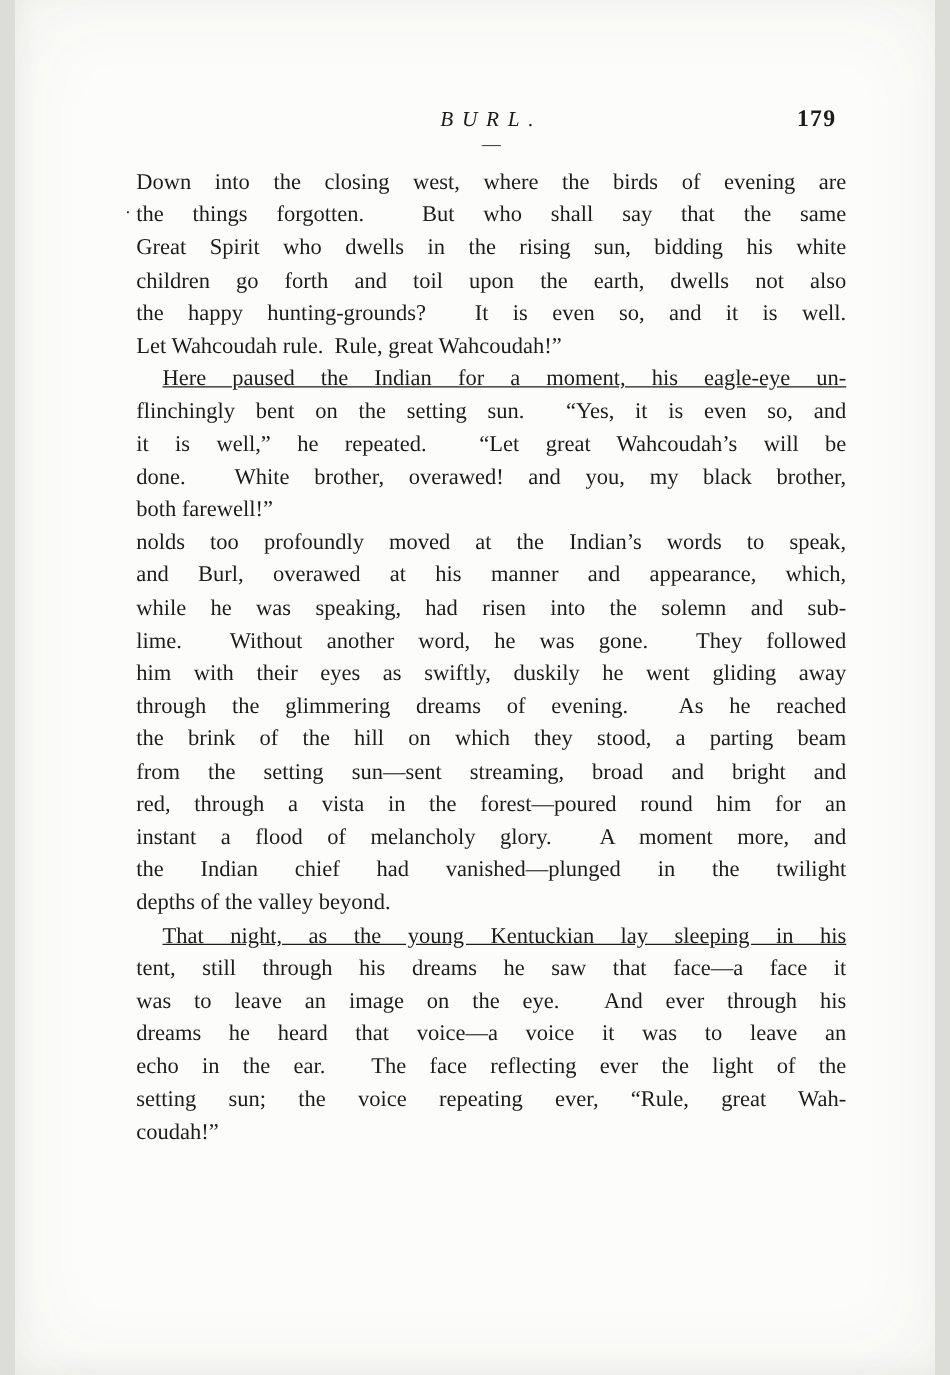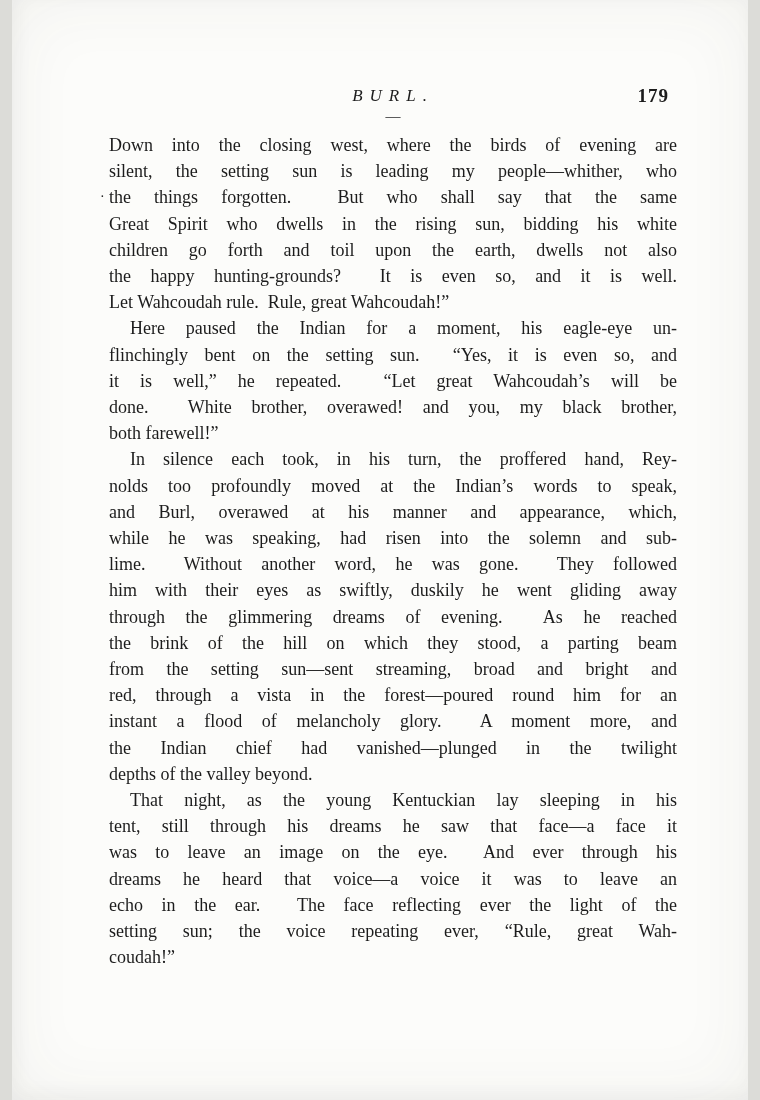--- a/index.html
+++ b/index.html
@@ -61,20 +61,21 @@
     line-height: 26.2px;
     text-align: justify;
     text-align-last: justify;
     white-space: pre-wrap;
   }
   .body .line.last {
     text-align-last: left;
   }
   .body .line.indent {
     padding-left: 21px;
+    text-decoration: underline;
   }
   .margin-mark {
     position: absolute;
     left: -9px;
     top: 0;
     font-size: 14px;
   }
 </style>
 </head>
 <body>
@@ -85,36 +86,34 @@
     <div class="header-row">
       <span class="title">BURL.</span>
       <span class="page-number">179</span>
     </div>
 
     <div class="divider">—</div>
 
     <div class="body">
         <div class="paragraph">
           <div class="line">Down into the closing west, where the birds of evening are</div>
-          <div class="line">silent, the setting sun is leading my people—whither, who</div>
           <div class="line"><span class="margin-mark">·</span>the things forgotten.  But who shall say that the same</div>
           <div class="line">Great Spirit who dwells in the rising sun, bidding his white</div>
           <div class="line">children go forth and toil upon the earth, dwells not also</div>
           <div class="line">the happy hunting-grounds?  It is even so, and it is well.</div>
           <div class="line last">Let Wahcoudah rule.  Rule, great Wahcoudah!”</div>
         </div>
         <div class="paragraph">
           <div class="line indent">Here paused the Indian for a moment, his eagle-eye un-</div>
           <div class="line">flinchingly bent on the setting sun.  “Yes, it is even so, and</div>
           <div class="line">it is well,” he repeated.  “Let great Wahcoudah’s will be</div>
           <div class="line">done.  White brother, overawed! and you, my black brother,</div>
           <div class="line last">both farewell!”</div>
         </div>
         <div class="paragraph">
-          <div class="line indent">In silence each took, in his turn, the proffered hand, Rey-</div>
           <div class="line">nolds too profoundly moved at the Indian’s words to speak,</div>
           <div class="line">and Burl, overawed at his manner and appearance, which,</div>
           <div class="line">while he was speaking, had risen into the solemn and sub-</div>
           <div class="line">lime.  Without another word, he was gone.  They followed</div>
           <div class="line">him with their eyes as swiftly, duskily he went gliding away</div>
           <div class="line">through the glimmering dreams of evening.  As he reached</div>
           <div class="line">the brink of the hill on which they stood, a parting beam</div>
           <div class="line">from the setting sun—sent streaming, broad and bright and</div>
           <div class="line">red, through a vista in the forest—poured round him for an</div>
           <div class="line">instant a flood of melancholy glory.  A moment more, and</div>

